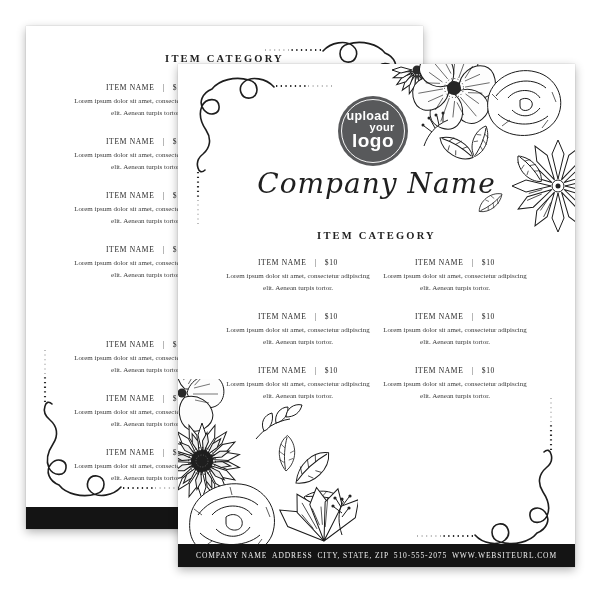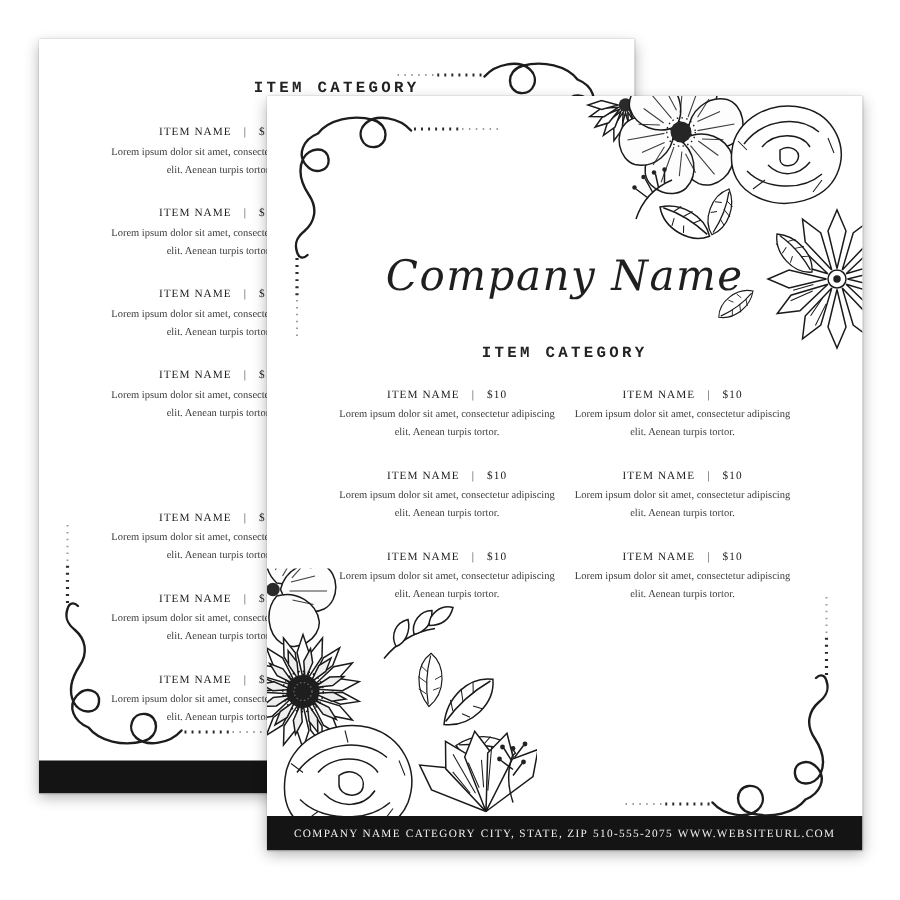--- a/index.html
+++ b/index.html
@@ -26,21 +26,21 @@
   
   .logo{position:absolute;left:160px;top:32px;width:70px;height:70px;border-radius:50%;
         background:#58595b;color:#fff;text-align:center;box-sizing:border-box;}
   .logo-ring{position:absolute;inset:3px;border:1.5px solid rgba(255,255,255,.95);border-radius:50%;}
   .lg1{font:700 12.5px/11px "Liberation Sans",sans-serif;margin-top:15px;margin-left:-10px;letter-spacing:.3px;}
   .lg2{font:700 11px/10px "Liberation Sans",sans-serif;margin-left:18px;letter-spacing:.3px;}
   .lg3{font:700 19px/18px "Liberation Sans",sans-serif;letter-spacing:.5px;}
 
   .company{position:absolute;top:104px;left:0;width:100%;text-align:center;
            font:italic 400 28px/32px "DejaVu Serif","Liberation Serif",serif;color:#1f1f1f;letter-spacing:1px;}
-  .cat{position:absolute;width:100%;text-align:center;font-family:Liberation Mono, monospace;font-weight:700;
+  .cat{position:absolute;width:100%;text-align:center;font-family:Liberation Serif, serif;font-weight:700;
        font-size:10.5px;letter-spacing:2.2px;color:#222;}
   .cat-front{top:166px;}
   .cat-back{top:27px;}
 
   
   .menu-col{position:absolute;width:170px;}
   .col-f1{left:35px;top:190px;} .col-f2{left:192px;top:190px;}
   .col-b1{left:35px;top:53px;}  .col-b2{left:35px;top:310px;}
   .mi{height:54px;box-sizing:border-box;padding-top:4px;text-align:center;}
   .mi-t{font:400 7.5px/10px "Liberation Serif",serif;letter-spacing:.7px;color:#1c1c1c;margin-bottom:2px;white-space:nowrap;}
@@ -237,20 +237,26 @@
           <path d="M-2 26 C2 14 10 5 22 0"></path>
           <path d="M6 12 L-2 6 M9 8 L4 -1 M13 5 L11 -4 M17 2 L17 -6"></path>
           <circle cx="-3" cy="5" r="1.5" fill="#222" stroke="none"></circle>
             <circle cx="3" cy="-2" r="1.5" fill="#222" stroke="none"></circle>
           <circle cx="10" cy="-5" r="1.5" fill="#222" stroke="none"></circle>
             <circle cx="17" cy="-7" r="1.5" fill="#222" stroke="none"></circle>
         </g>
       </g>
     </svg>
 
+    <div class="logo">
+      <div class="logo-ring"></div>
+      <div class="lg1">upload</div>
+      <div class="lg2">your</div>
+      <div class="lg3">logo</div>
+    </div>
 
     <div class="company">Company Name</div>
     <div class="cat cat-front">ITEM CATEGORY</div>
 
     <div class="menu-col col-f1">
 
         <div class="mi">
           <div class="mi-t">
             <span>ITEM NAME</span><span class="sep">|</span><span>$10</span>
           </div>
@@ -408,20 +414,20 @@
     <svg class="orn orn-br" viewBox="0 0 150 160">
       <path class="fl" d="M88 15 C80 6 65 4 58 10 C51 16 55 27 64 26 C73 25 74 11 63 8 C49 4 33 8 26 17 C16 21 12 31 18 38 C24 45 34 42 33 34 C32 25 20 26 16 34 C12 43 16 52 20 58 C26 67 24 76 17 82 C12 86 10 90 12 96 C13 100 16 101 19 98"></path>
       <line class="dot1" x1="90" y1="14" x2="122" y2="14"></line>
       <line class="dot2" x1="122" y1="14" x2="149" y2="14"></line>
       <line class="dot1" x1="12" y1="100" x2="12" y2="128"></line>
       <line class="dot2" x1="12" y1="128" x2="12" y2="154"></line>
     </svg>
 
     <div class="bar">
       <span>COMPANY NAME</span>
-      <span>CATEGORY</span>
+      <span>ADDRESS</span>
       <span>CITY, STATE, ZIP</span>
       <span>510-555-2075</span>
       <span>WWW.WEBSITEURL.COM</span>
     </div>
   </div>
 
 </div>
 
 </body></html>

